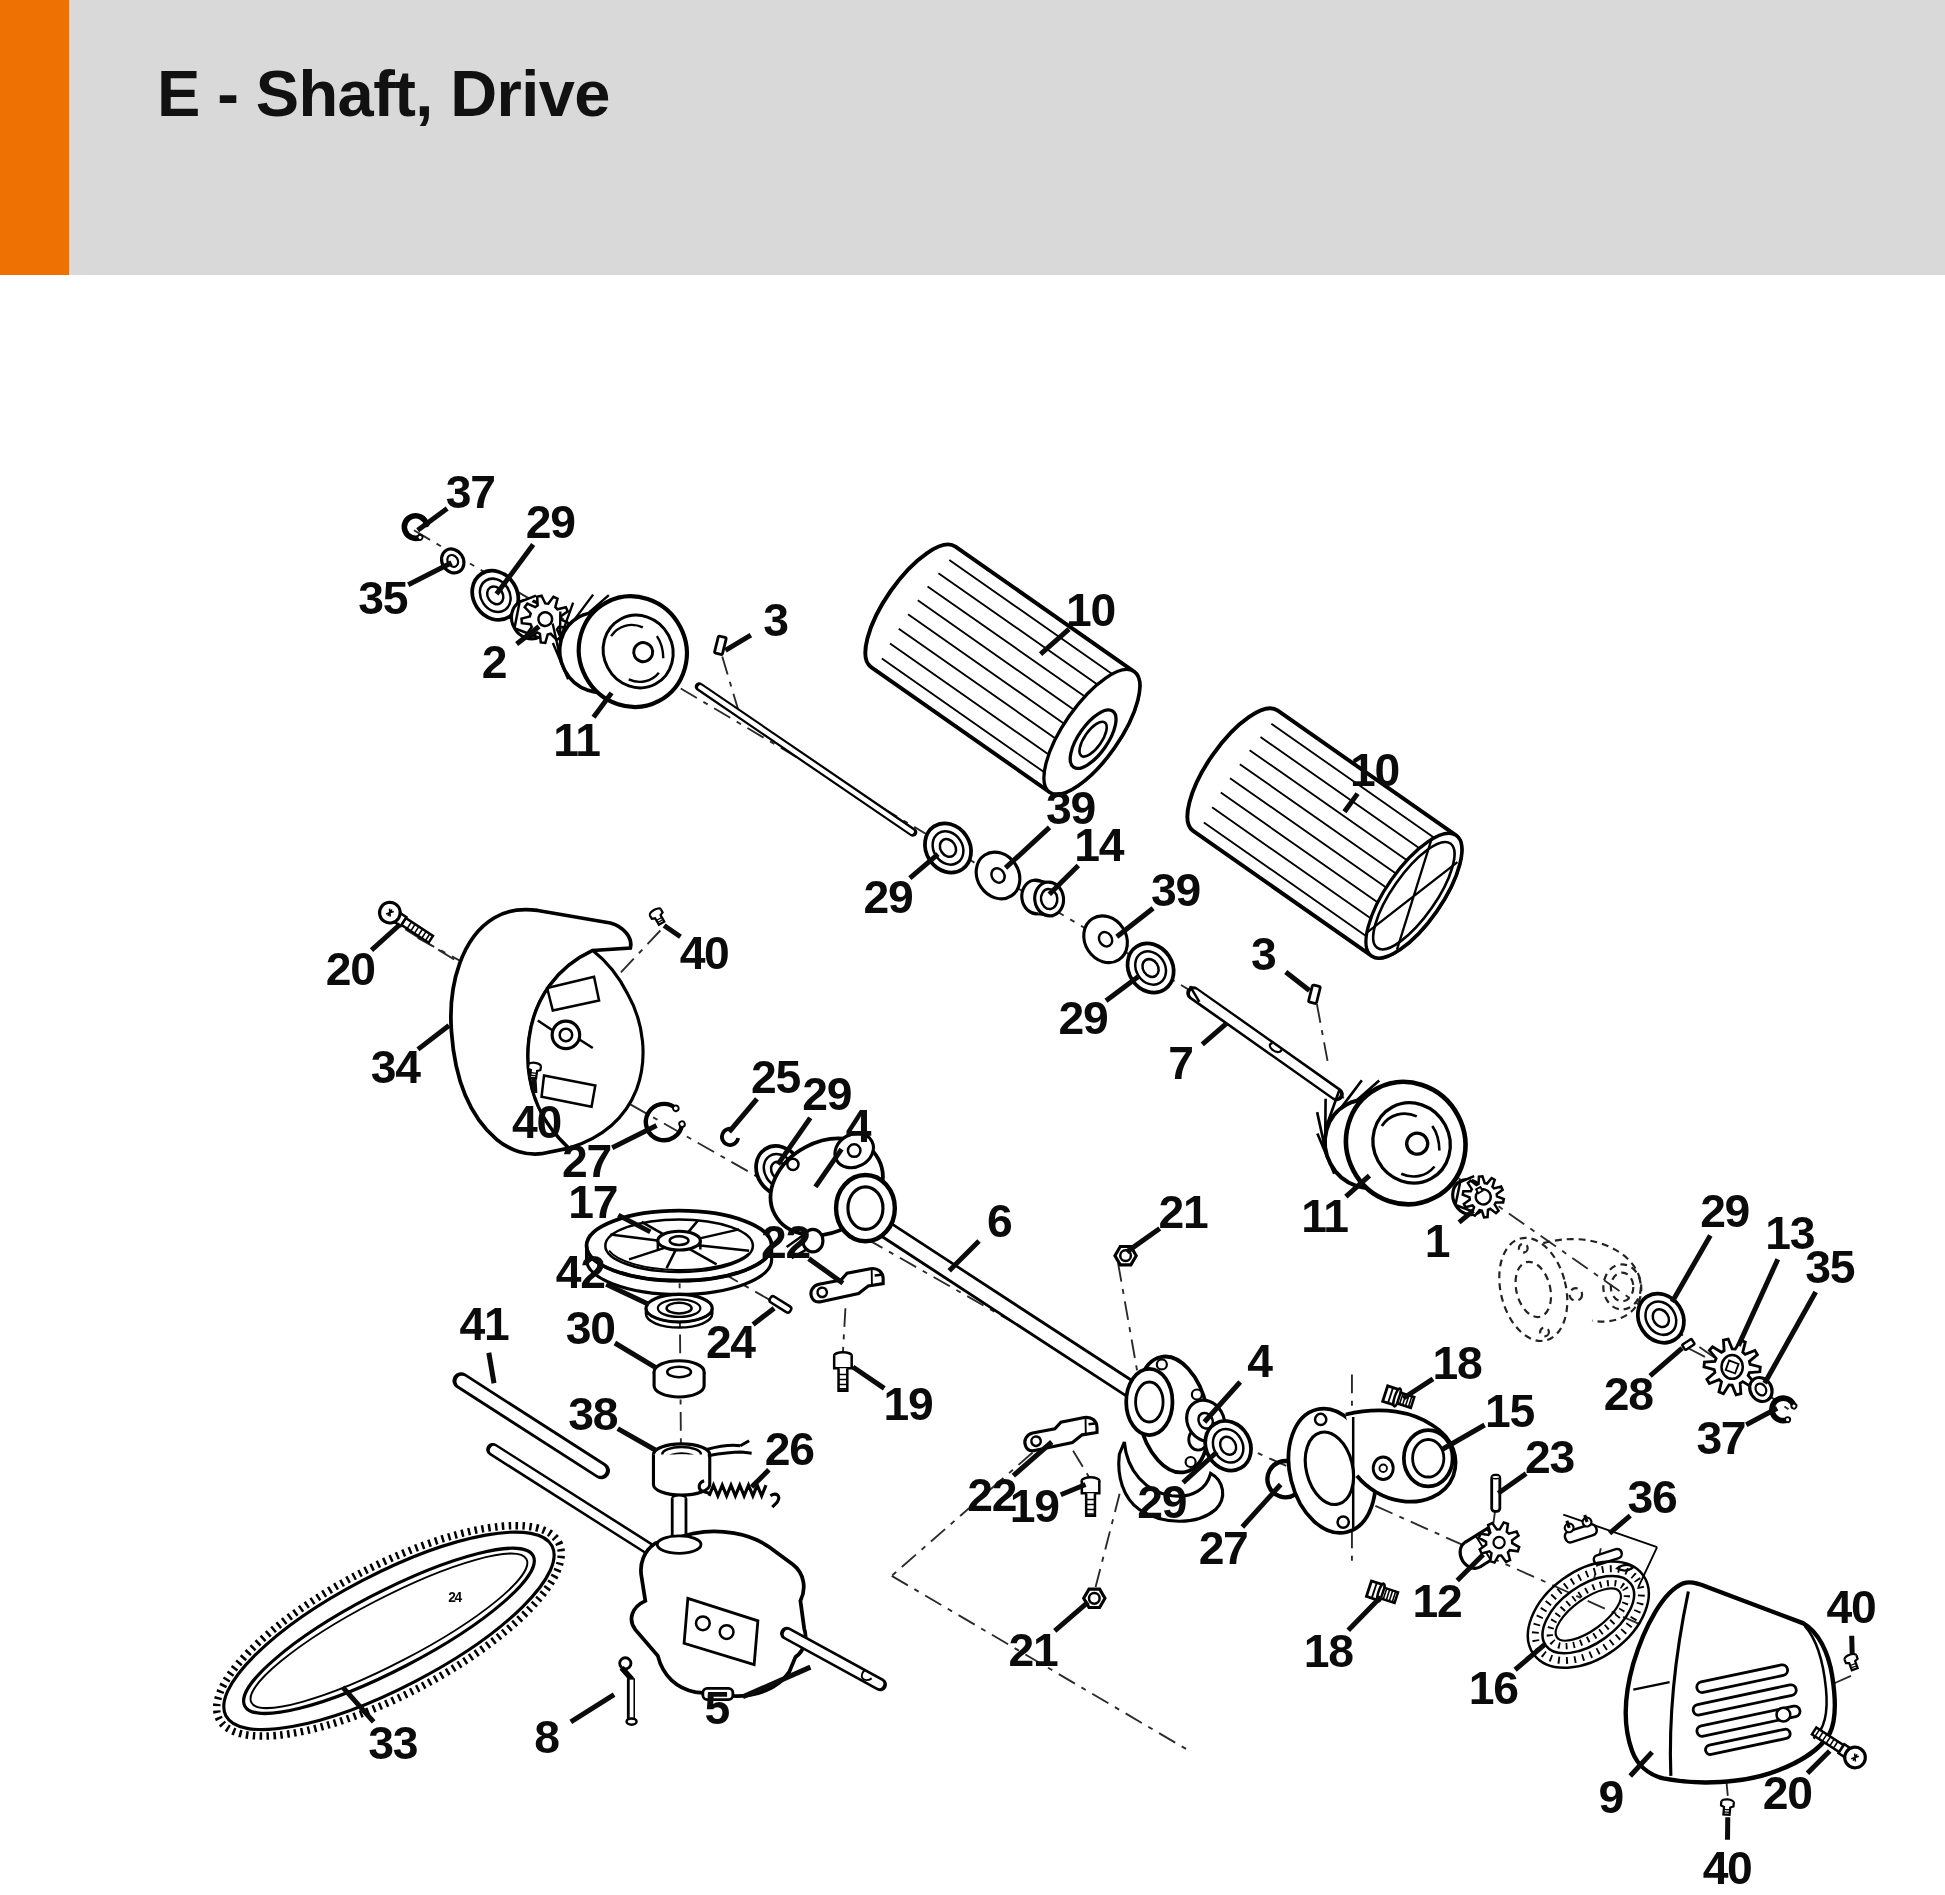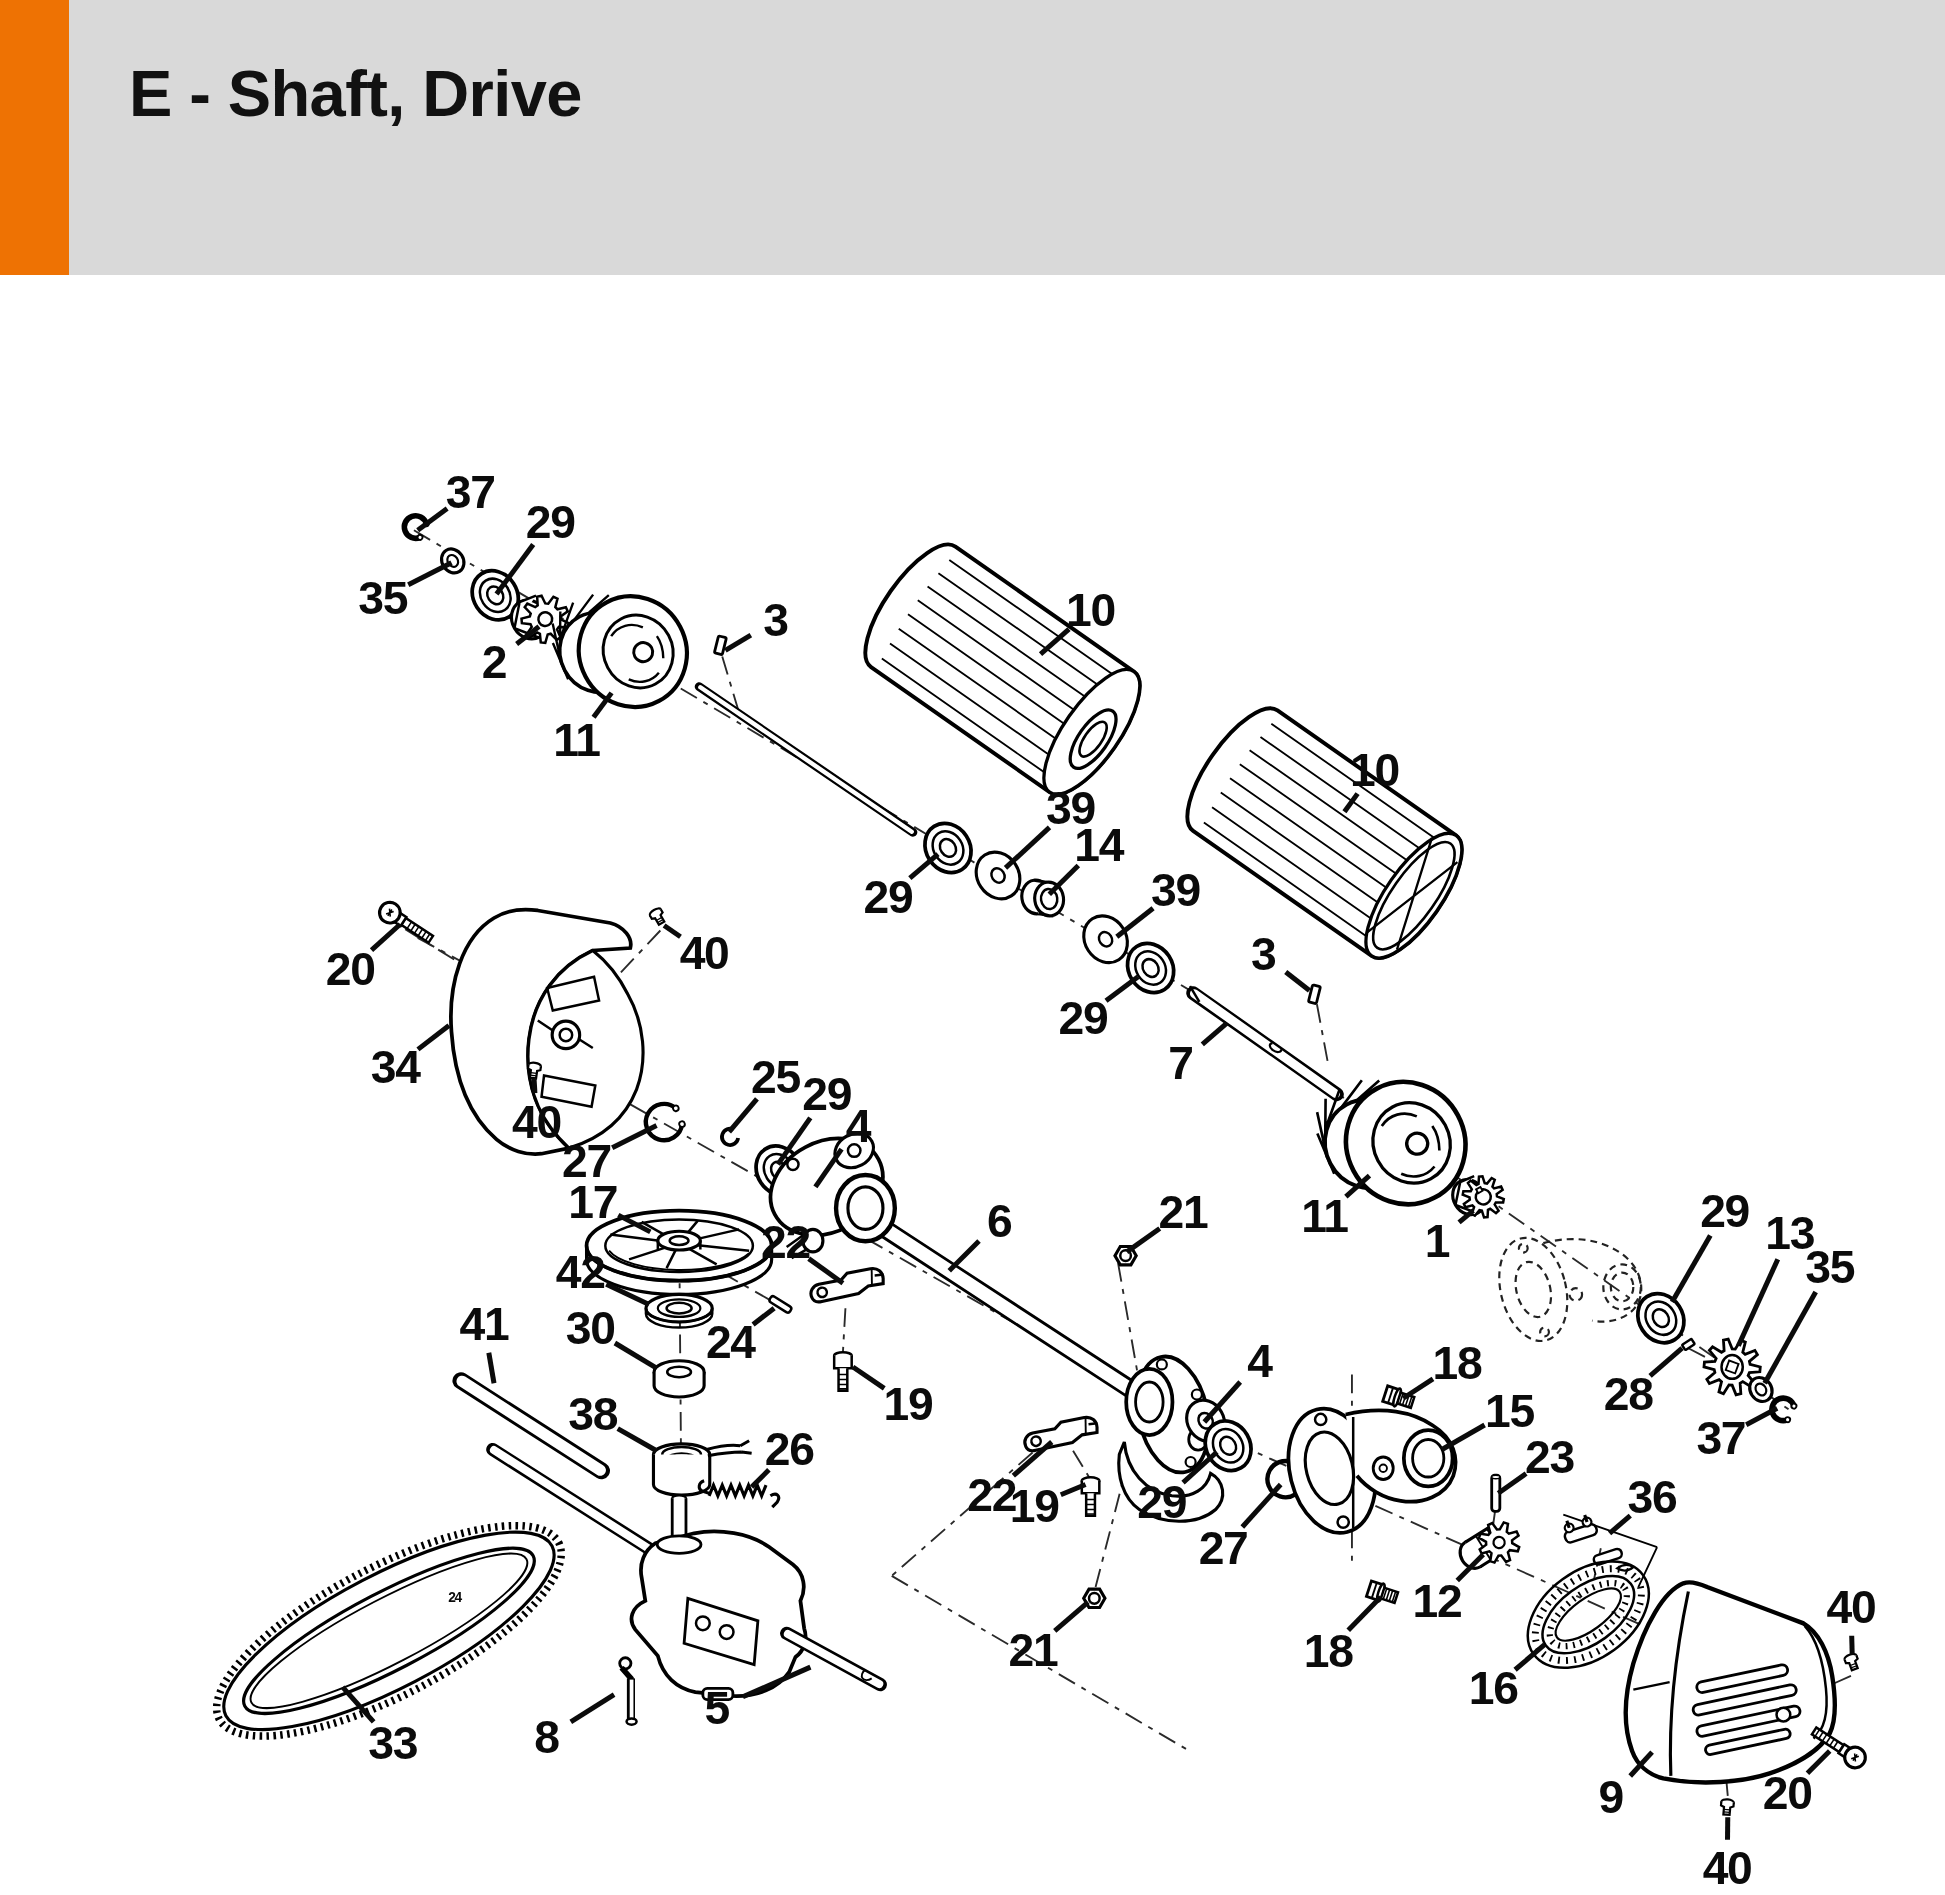--- a/index.html
+++ b/index.html
@@ -13,21 +13,21 @@
   .dashdot{stroke:#2a2a2a;stroke-width:3;fill:none;stroke-dasharray:30 12 8 12;}
   .ghost{stroke:#222;fill:none;stroke-width:3.5;stroke-dasharray:11 8;}
   .lbl{font-family:"Liberation Sans",sans-serif;font-weight:700;fill:#0b0b0b;letter-spacing:-2px;}
   .leader{stroke:#0b0b0b;stroke-width:8;fill:none;}
 </style>
 </head>
 <body>
 
 <div class="hdr-band" style="background: rgb(217, 217, 217); height: 275px;"></div>
 <div class="hdr-accent" style="background: rgb(238, 114, 3); width: 69px; height: 275px;"></div>
-<div class="hdr-title" style="color: rgb(17, 17, 17);">E - Shaft, Drive</div>
+<div class="hdr-title" style="color: rgb(17, 17, 17); margin-left: 28px;">E - Shaft, Drive</div>
 
 <svg id="diagram" width="1946" height="1896" viewBox="0 0 3112 3032">
   <defs>
     <g id="bearing">
       <ellipse class="part" rx="35" ry="41" stroke-width="6"></ellipse>
       <ellipse class="part" rx="23" ry="28" stroke-width="4"></ellipse>
       <ellipse class="part" rx="12" ry="15" stroke-width="4"></ellipse>
     </g>
     <g id="washer">
       <ellipse class="part" rx="29" ry="34" stroke-width="5"></ellipse>

